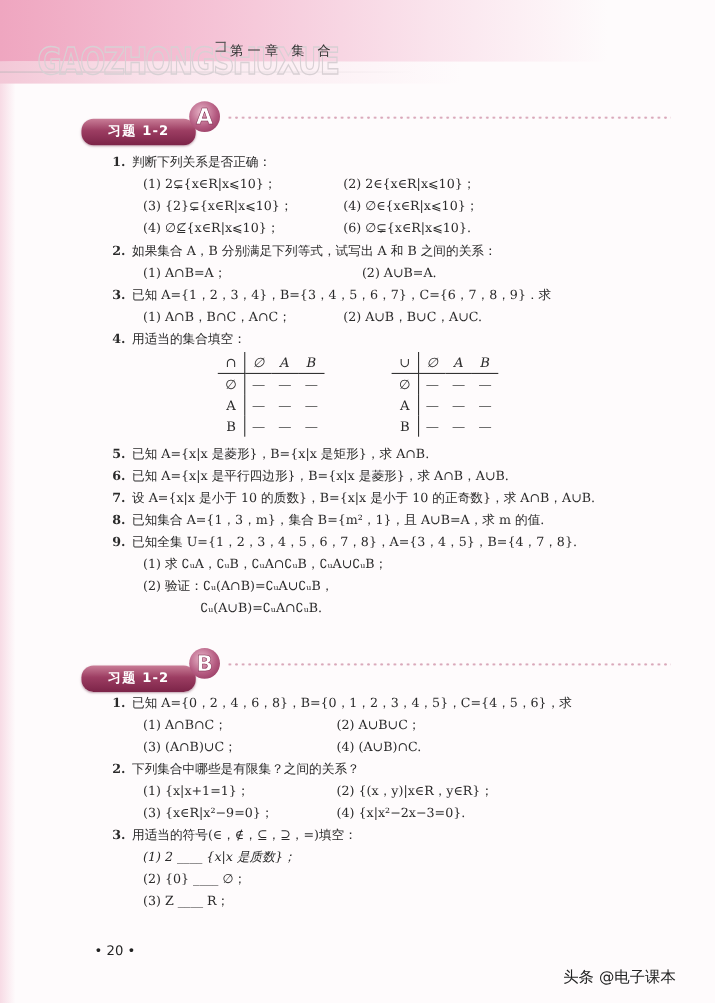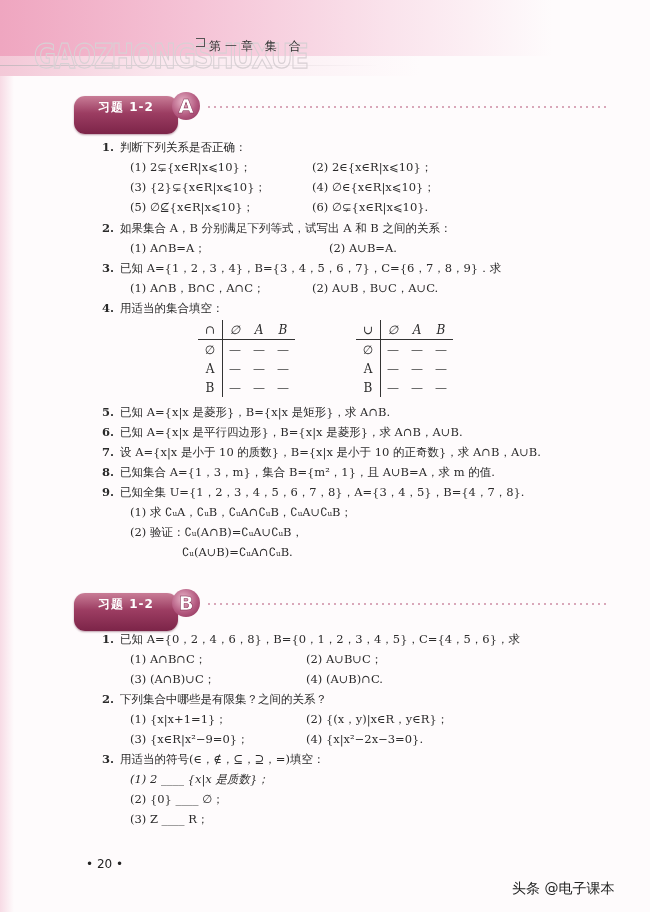--- a/index.html
+++ b/index.html
@@ -34,21 +34,21 @@
   }
   .chapter {
     position: absolute; left: 196px; top: 38px; font-size: 12px; color: #333;
     display: flex; gap: 4px;
   }
   .chapter .sq { width: 8px; height: 7px; border: 1px solid #555; border-left: none; display: inline-block; }
   .chapter span.t { letter-spacing: 4px; }
 
   .section-head { position: absolute; left: 74px; height: 28px; width: 520px; }
   .pill {
-    position: absolute; left: 0; top: 2px; width: 104px; height: 38px; border-radius: 11px;
+    position: absolute; left: 0; top: 14px; width: 104px; height: 24px; border-radius: 11px;
     background: linear-gradient(to bottom, #c97d97 0%, #9c3d62 45%, #7c2448 100%);
     box-shadow: 0 1px 2px rgba(90,20,50,.4);
     color: #fff; font-family: "DejaVu Sans", sans-serif; font-weight: bold; font-size: 12px;
     line-height: 22px; text-align: center; letter-spacing: 1px;
   }
   .circle {
     position: absolute; left: 98px; top: -2px; width: 28px; height: 28px; border-radius: 50%;
     background: radial-gradient(circle at 40% 35%, #e7b4c7 0%, #b45a80 55%, #8a2d55 100%);
     color: #fff; font-family: "DejaVu Sans", sans-serif; font-size: 20px; font-weight: bold;
     line-height: 28px; text-align: center;
@@ -98,21 +98,21 @@
   <div class="pill">习题 1-2</div>
   <div class="circle">A</div>
   <div class="dots"></div>
 </div>
 
 <div class="q" style="top:140px;"><span class="n">1.</span><span>判断下列关系是否正确：</span></div>
 <div class="sub c1" style="top:160px;">(1) 2⊊{x∈R|x⩽10}；</div>
 <div class="sub c2" style="top:160px;">(2) 2∈{x∈R|x⩽10}；</div>
 <div class="sub c1" style="top:180px;">(3) {2}⊊{x∈R|x⩽10}；</div>
 <div class="sub c2" style="top:180px;">(4) ∅∈{x∈R|x⩽10}；</div>
-<div class="sub c1" style="top:200px;">(5) ∅⊈{x∈R|x⩽10}；</div>
+<div class="sub c1" style="top:200px;">(4) ∅⊈{x∈R|x⩽10}；</div>
 <div class="sub c2" style="top:200px;">(6) ∅⊊{x∈R|x⩽10}.</div>
 
 <div class="q" style="top:221px;"><span class="n">2.</span><span>如果集合 A，B 分别满足下列等式，试写出 A 和 B 之间的关系：</span></div>
 <div class="sub c1" style="top:241px;">(1) A∩B=A；</div>
 <div class="sub c2" style="top:241px;margin-left:17px;">(2) A∪B=A.</div>
 
 <div class="q" style="top:261px;"><span class="n">3.</span><span>已知 A={1，2，3，4}，B={3，4，5，6，7}，C={6，7，8，9}．求</span></div>
 <div class="sub c1" style="top:281px;">(1) A∩B，B∩C，A∩C；</div>
 <div class="sub c2" style="top:281px;">(2) A∪B，B∪C，A∪C.</div>
 

